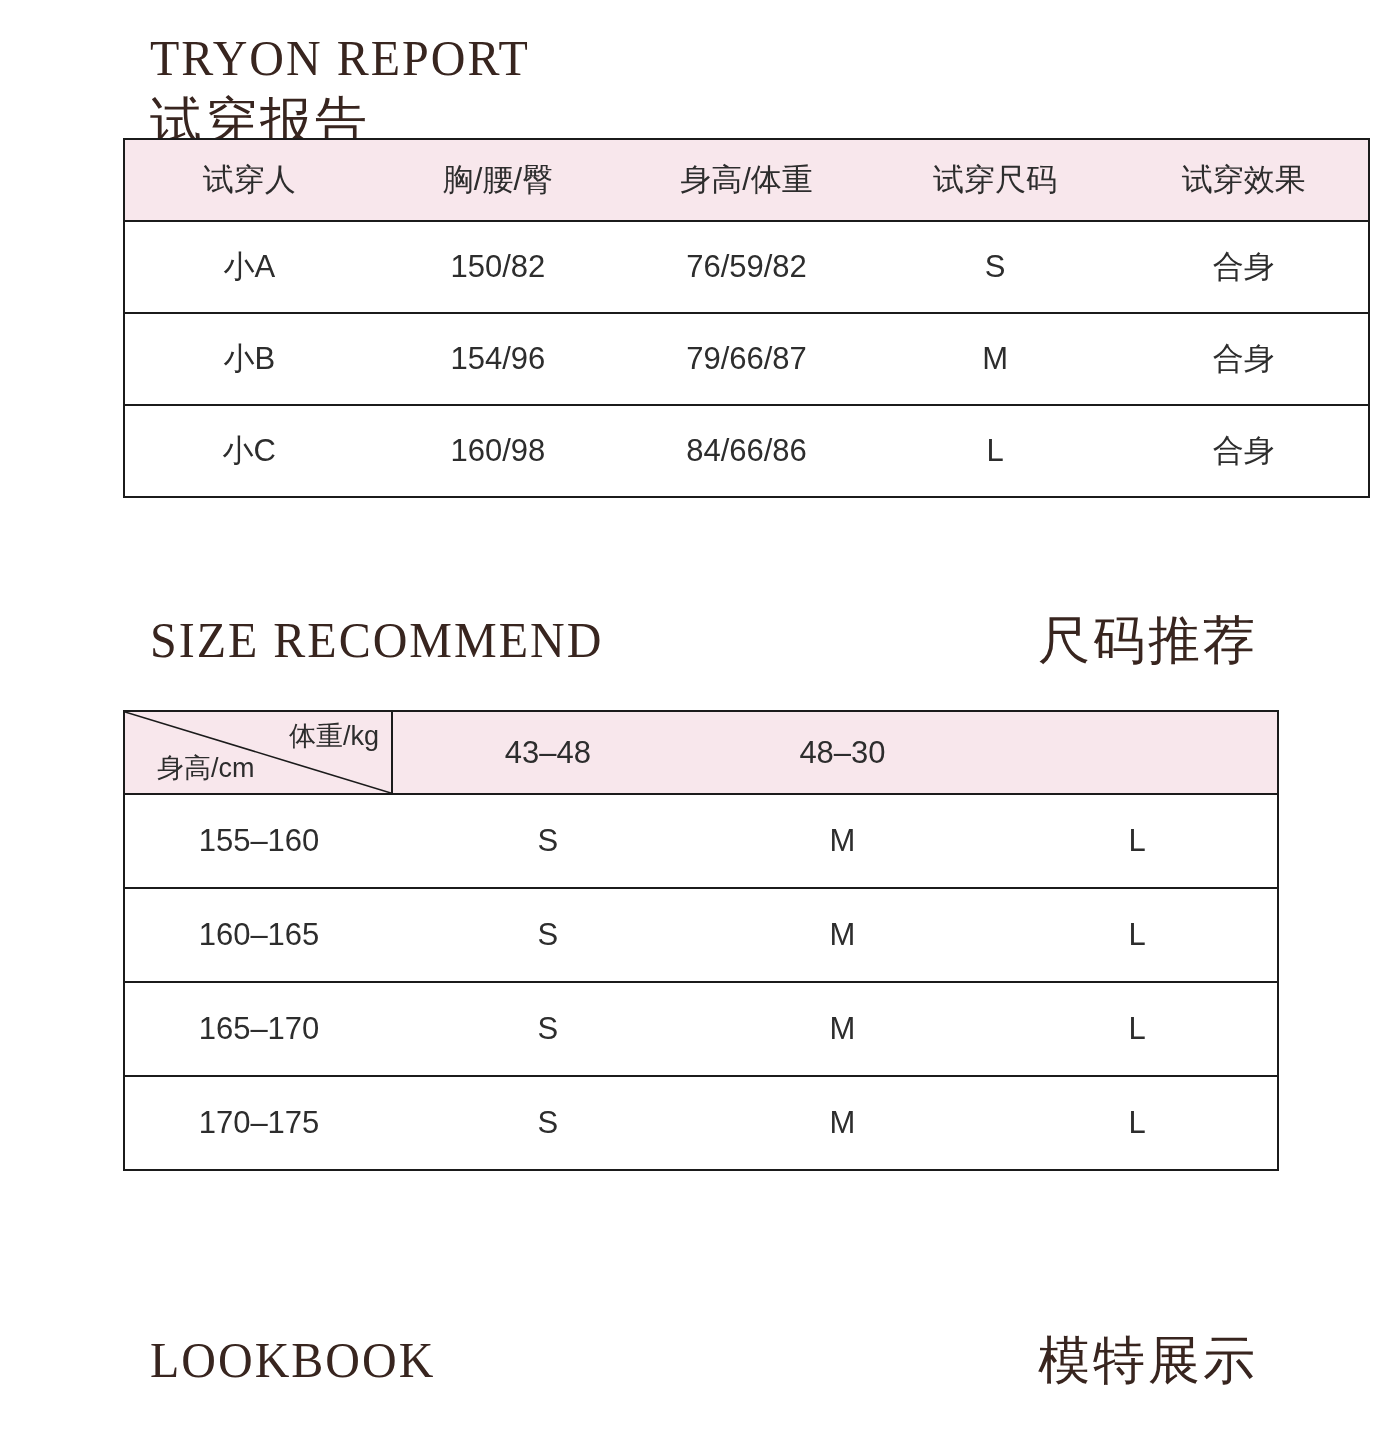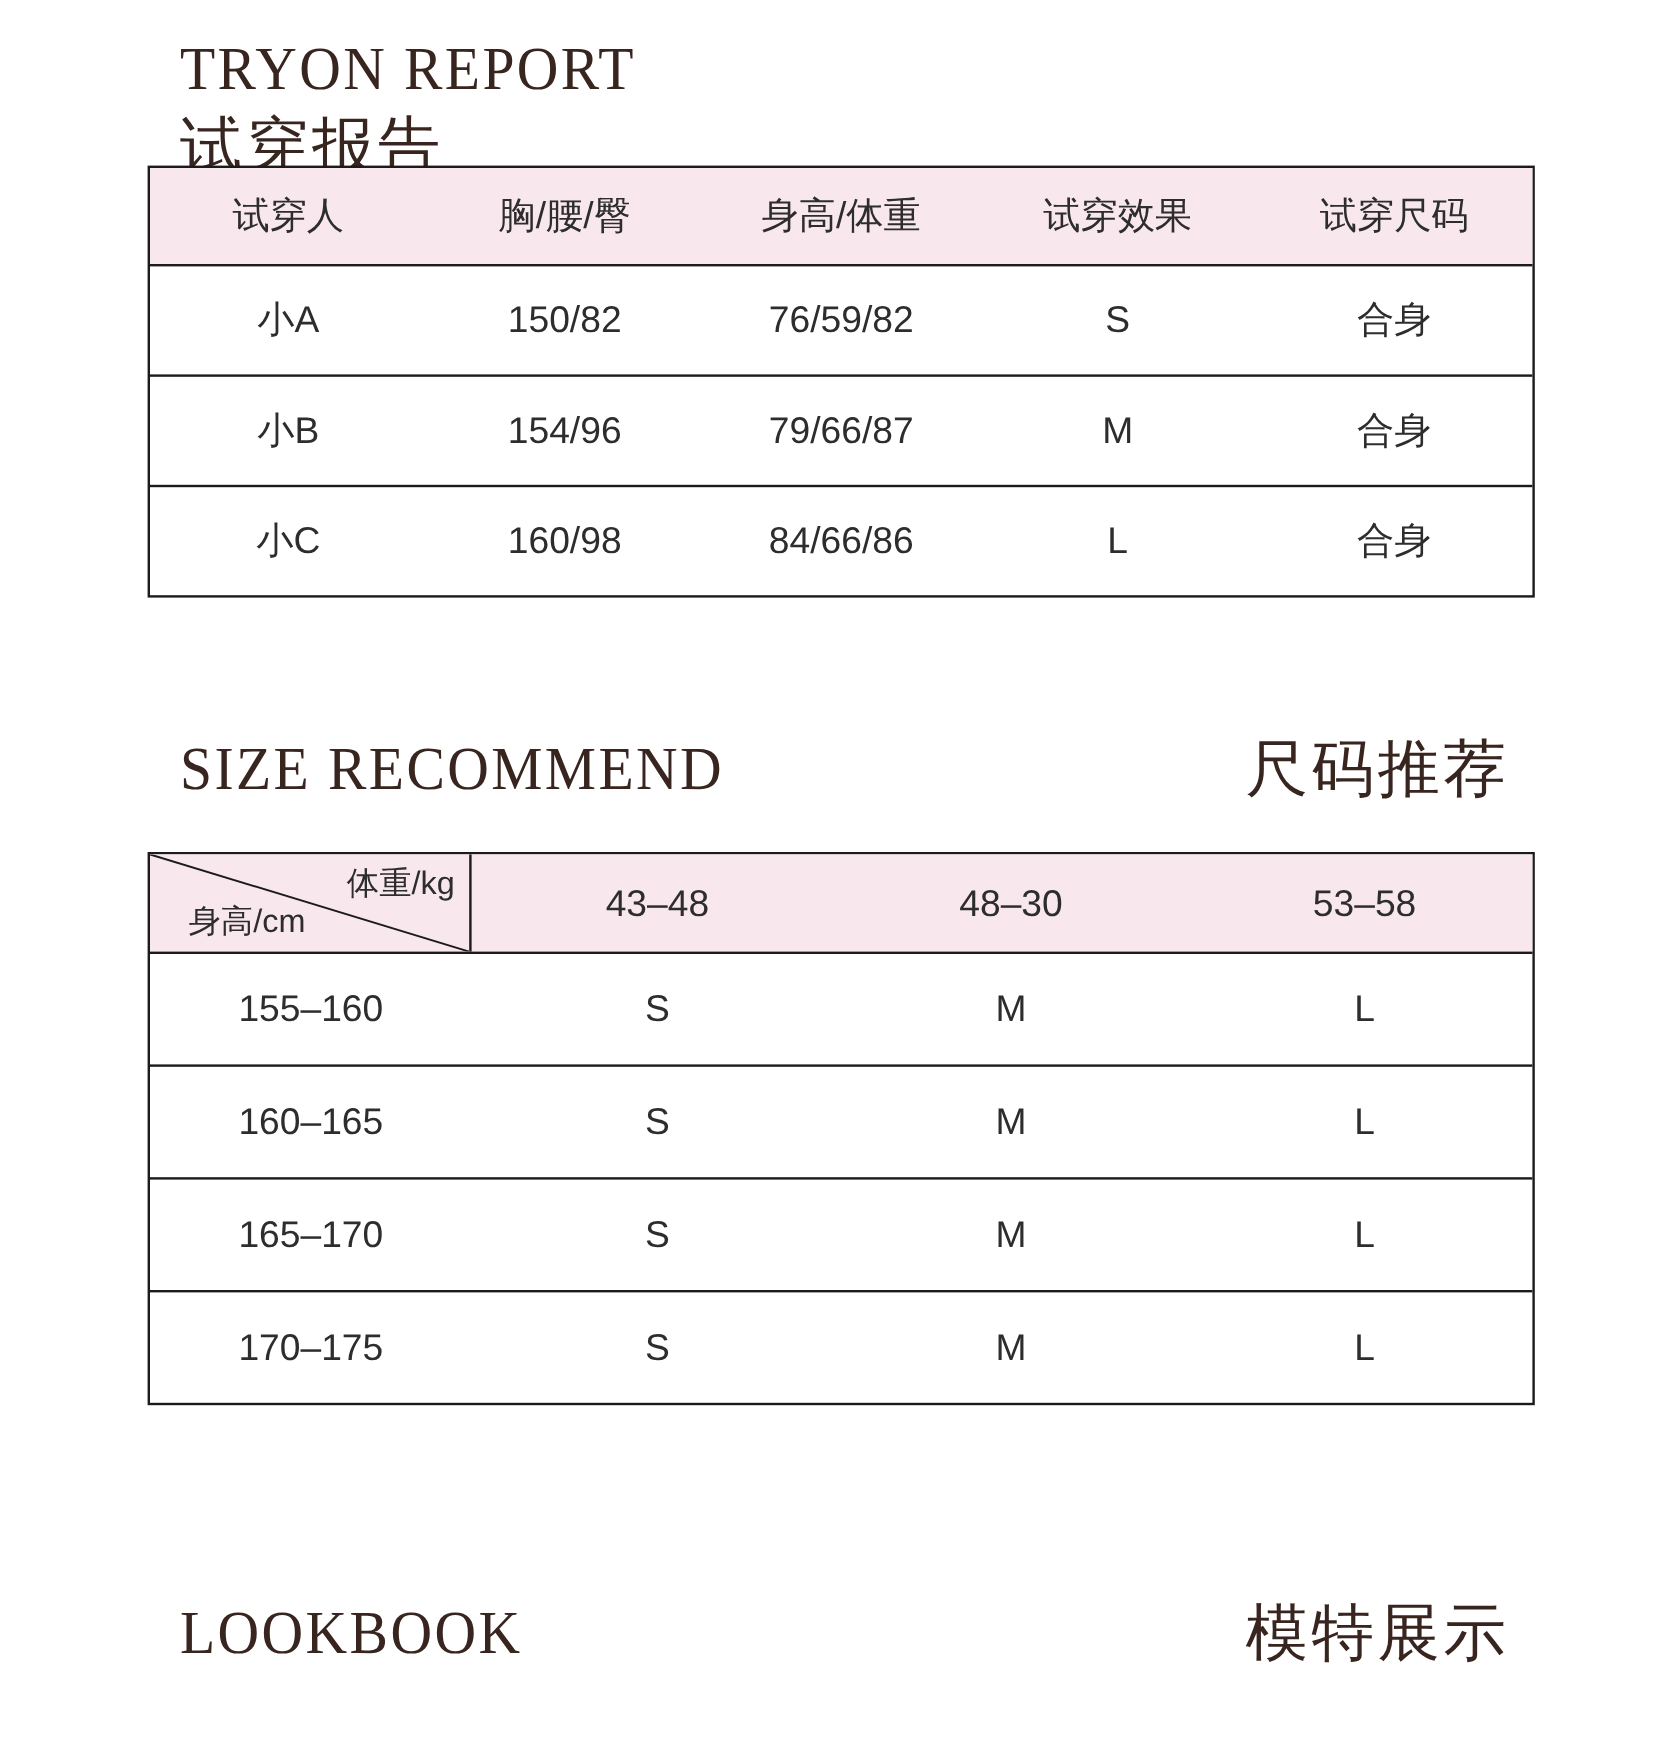--- a/index.html
+++ b/index.html
@@ -46,21 +46,21 @@
   }
   #head-tryon    { top: 32px; flex-direction: column; }
   #head-size     { top: 606px; }
   #head-lookbook { top: 1326px; }
 
   
   .table1 {
     position: absolute;
     left: 123px;
     top: 138px;
-    width: 1156px;
+    width: 1247px;
     border: 2px solid var(--border-color);
   }
   .t1-row {
     display: grid;
     grid-template-columns: repeat(5, 1fr);
     height: 92px;
     border-top: 2px solid var(--border-color);
   }
   .t1-row.header {
     height: 80px;
@@ -127,22 +127,22 @@
 <div class="sec-head" id="head-tryon">
   <span class="en">TRYON REPORT</span>
   <span class="zh">试穿报告</span>
 </div>
 
 <div class="table1">
   <div class="t1-row header">
     <div>试穿人</div>
     <div>胸/腰/臀</div>
     <div>身高/体重</div>
+    <div>试穿尺码</div>
     <div>试穿效果</div>
-    <div>试穿尺码</div>
   </div>
   <div class="t1-row">
     <div>小A</div>
     <div>150/82</div>
     <div>76/59/82</div>
     <div>S</div>
     <div>合身</div>
   </div>
   <div class="t1-row">
     <div>小B</div>
@@ -169,21 +169,20 @@
   <div class="t2-row header">
     <div class="corner-cell">
       <svg viewBox="0 0 100 100" preserveAspectRatio="none">
         <line x1="0" y1="0" x2="100" y2="100" stroke="#1b1b1b" stroke-width="1.6" vector-effect="non-scaling-stroke"></line>
       </svg>
       <span class="lbl top-right">体重/kg</span>
       <span class="lbl bottom-left">身高/cm</span>
     </div>
     <div>43–48</div>
     <div>48–30</div>
-    <div>53–58</div>
   </div>
   <div class="t2-row">
     <div>155–160</div>
     <div>S</div>
     <div>M</div>
     <div>L</div>
   </div>
   <div class="t2-row">
     <div>160–165</div>
     <div>S</div>

